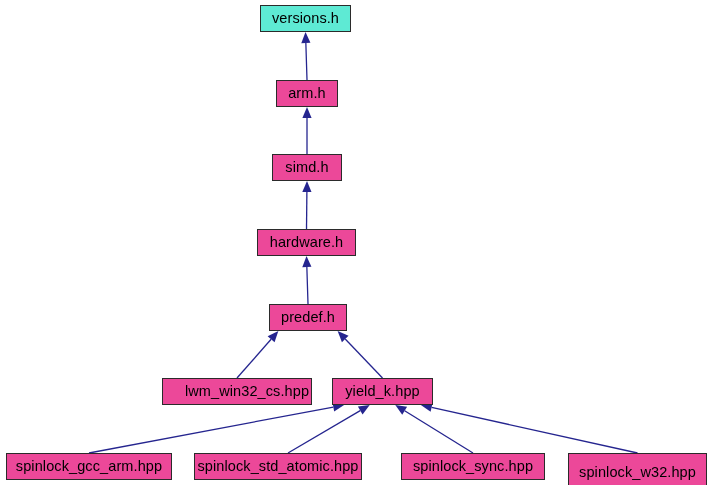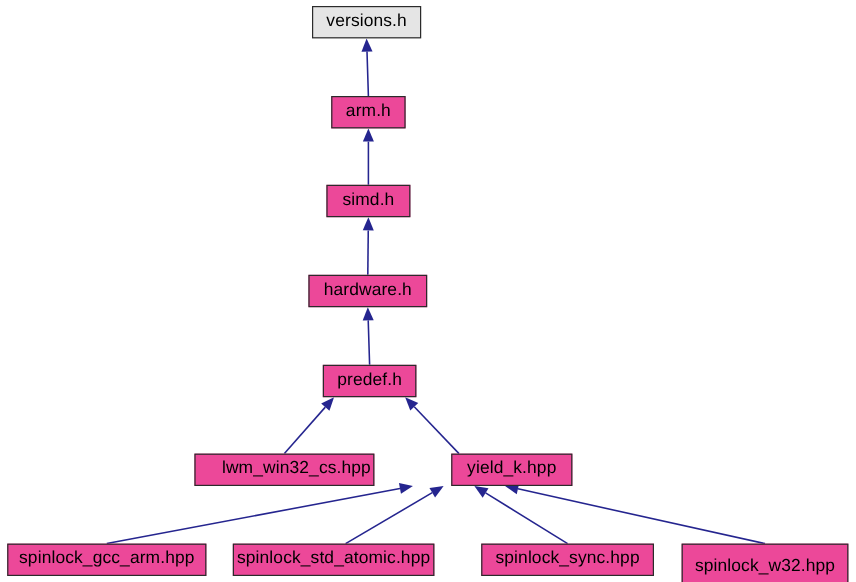--- a/index.html
+++ b/index.html
@@ -34,21 +34,21 @@
     font-size: 14.5px;
     line-height: 1;
     display: flex;
     align-items: center;
     justify-content: center;
     white-space: nowrap;
     letter-spacing: 0.1px;
     z-index: 2;
   }
   .graph-node.current {
-    background: #e5e5e5;
+    background: #5eead4;
     text-align: right;
   }
   .node-label {
     display: block;
     padding: 0 2px;
     transform: translateY(-0.5px);
   }
 </style>
 </head>
 <body>
@@ -88,21 +88,21 @@
       </div>
       <div class="graph-node" style="left: 257px; top: 229px; width: 99px; height: 27px;">
         <span class="node-label">hardware.h</span>
       </div>
       <div class="graph-node" style="left: 269px; top: 304px; width: 78px; height: 27px;">
         <span class="node-label">predef.h</span>
       </div>
       <div class="graph-node" style="left: 162px; top: 378px; width: 150px; height: 27px; padding-left: 20px;">
         <span class="node-label">lwm_win32_cs.hpp</span>
       </div>
-      <div class="graph-node" style="left: 332px; top: 378px; width: 101px; height: 27px; margin-left: 44px;">
+      <div class="graph-node" style="left: 332px; top: 378px; width: 101px; height: 27px;">
         <span class="node-label">yield_k.hpp</span>
       </div>
       <div class="graph-node" style="left: 6px; top: 453px; width: 166px; height: 27px;">
         <span class="node-label">spinlock_gcc_arm.hpp</span>
       </div>
       <div class="graph-node" style="left: 194px; top: 453px; width: 168px; height: 27px;">
         <span class="node-label">spinlock_std_atomic.hpp</span>
       </div>
       <div class="graph-node" style="left: 401px; top: 453px; width: 144px; height: 27px;">
         <span class="node-label">spinlock_sync.hpp</span>

